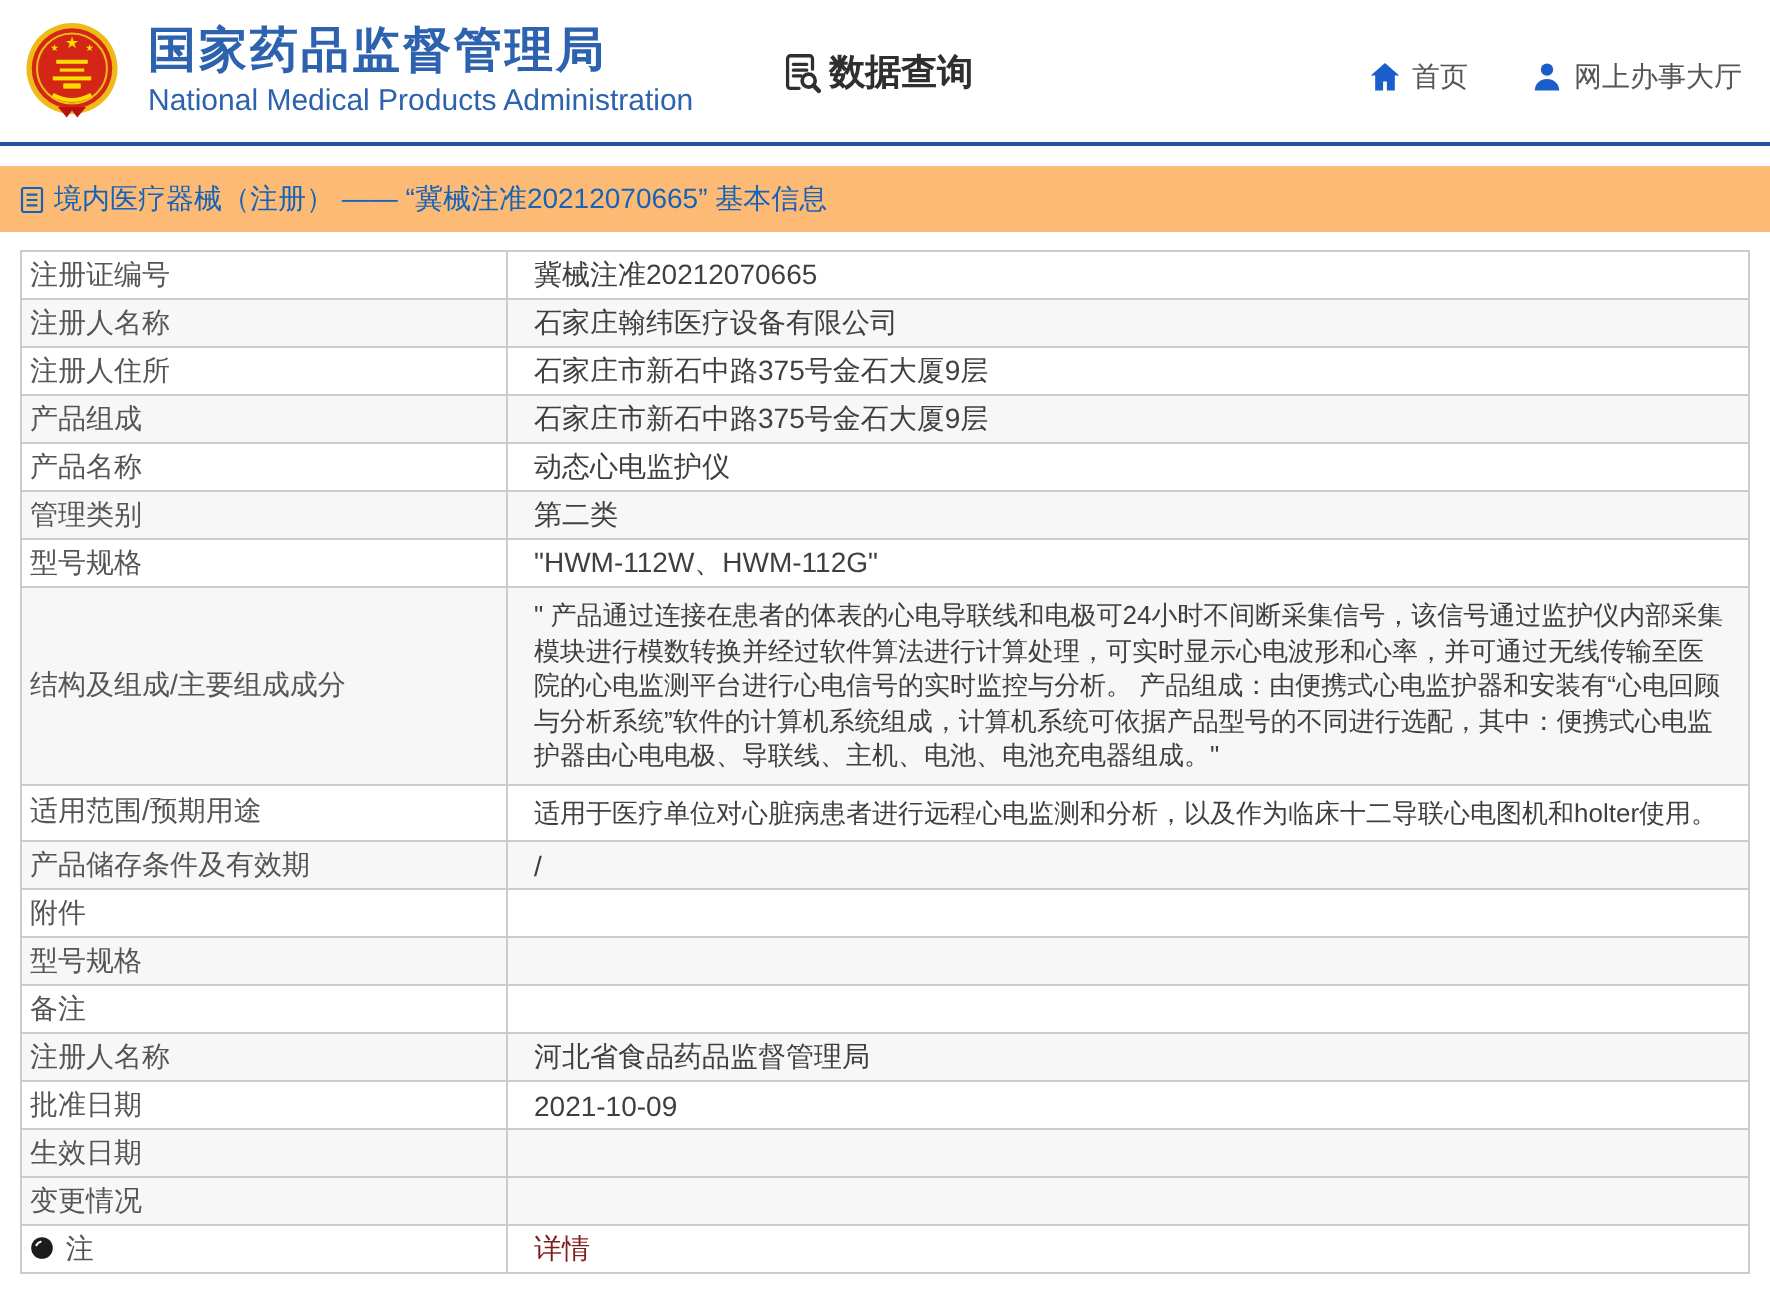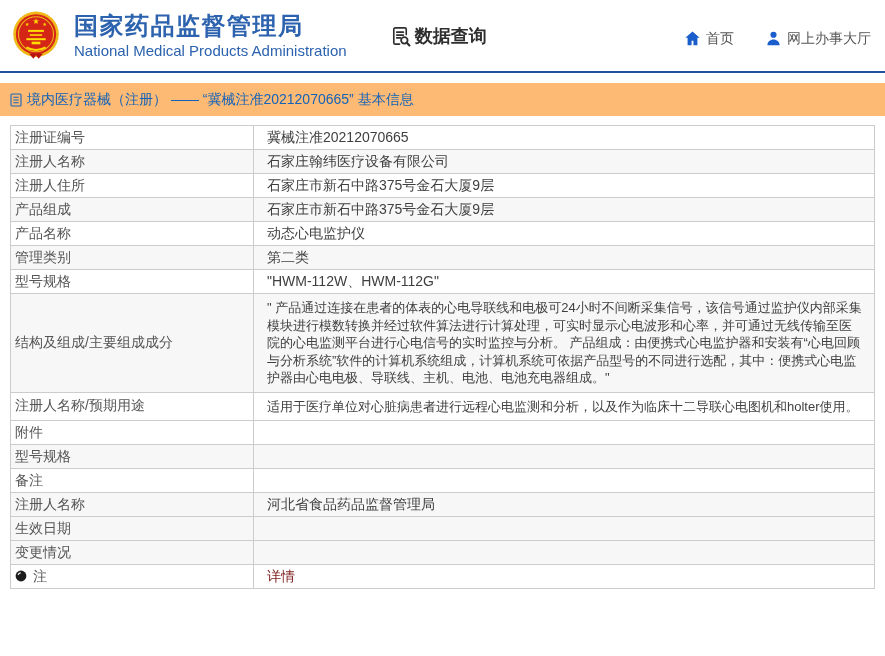--- a/index.html
+++ b/index.html
@@ -137,38 +137,46 @@
         </tr>
         <tr>
           <td class="lab"><span>型号规格</span></td>
           <td class="val"><span>"HWM-112W、HWM-112G"</span></td>
         </tr>
         <tr class="stripe tall">
           <td class="lab"><span>结构及组成/主要组成成分</span></td>
           <td class="val"><span>" 产品通过连接在患者的体表的心电导联线和电极可24小时不间断采集信号，该信号通过监护仪内部采集模块进行模数转换并经过软件算法进行计算处理，可实时显示心电波形和心率，并可通过无线传输至医院的心电监测平台进行心电信号的实时监控与分析。 产品组成：由便携式心电监护器和安装有“心电回顾与分析系统”软件的计算机系统组成，计算机系统可依据产品型号的不同进行选配，其中：便携式心电监护器由心电电极、导联线、主机、电池、电池充电器组成。"</span></td>
         </tr>
         <tr class="long">
-          <td class="lab"><span>注册人名称/预期用途</span></td>
+          <td class="lab"><span>适用范围/预期用途</span></td>
           <td class="val"><span>适用于医疗单位对心脏病患者进行远程心电监测和分析，以及作为临床十二导联心电图机和holter使用。</span></td>
+        </tr>
+        <tr class="stripe">
+          <td class="lab"><span>产品储存条件及有效期</span></td>
+          <td class="val"><span>/</span></td>
         </tr>
         <tr>
           <td class="lab"><span>附件</span></td>
           <td class="val"><span></span></td>
         </tr>
         <tr class="stripe">
           <td class="lab"><span>型号规格</span></td>
           <td class="val"><span></span></td>
         </tr>
         <tr>
           <td class="lab"><span>备注</span></td>
           <td class="val"><span></span></td>
         </tr>
         <tr class="stripe">
           <td class="lab"><span>注册人名称</span></td>
           <td class="val"><span>河北省食品药品监督管理局</span></td>
+        </tr>
+        <tr>
+          <td class="lab"><span>批准日期</span></td>
+          <td class="val"><span>2021-10-09</span></td>
         </tr>
         <tr class="stripe">
           <td class="lab"><span>生效日期</span></td>
           <td class="val"><span></span></td>
         </tr>
         <tr class="stripe">
           <td class="lab"><span>变更情况</span></td>
           <td class="val"><span></span></td>
         </tr>
         <tr>

